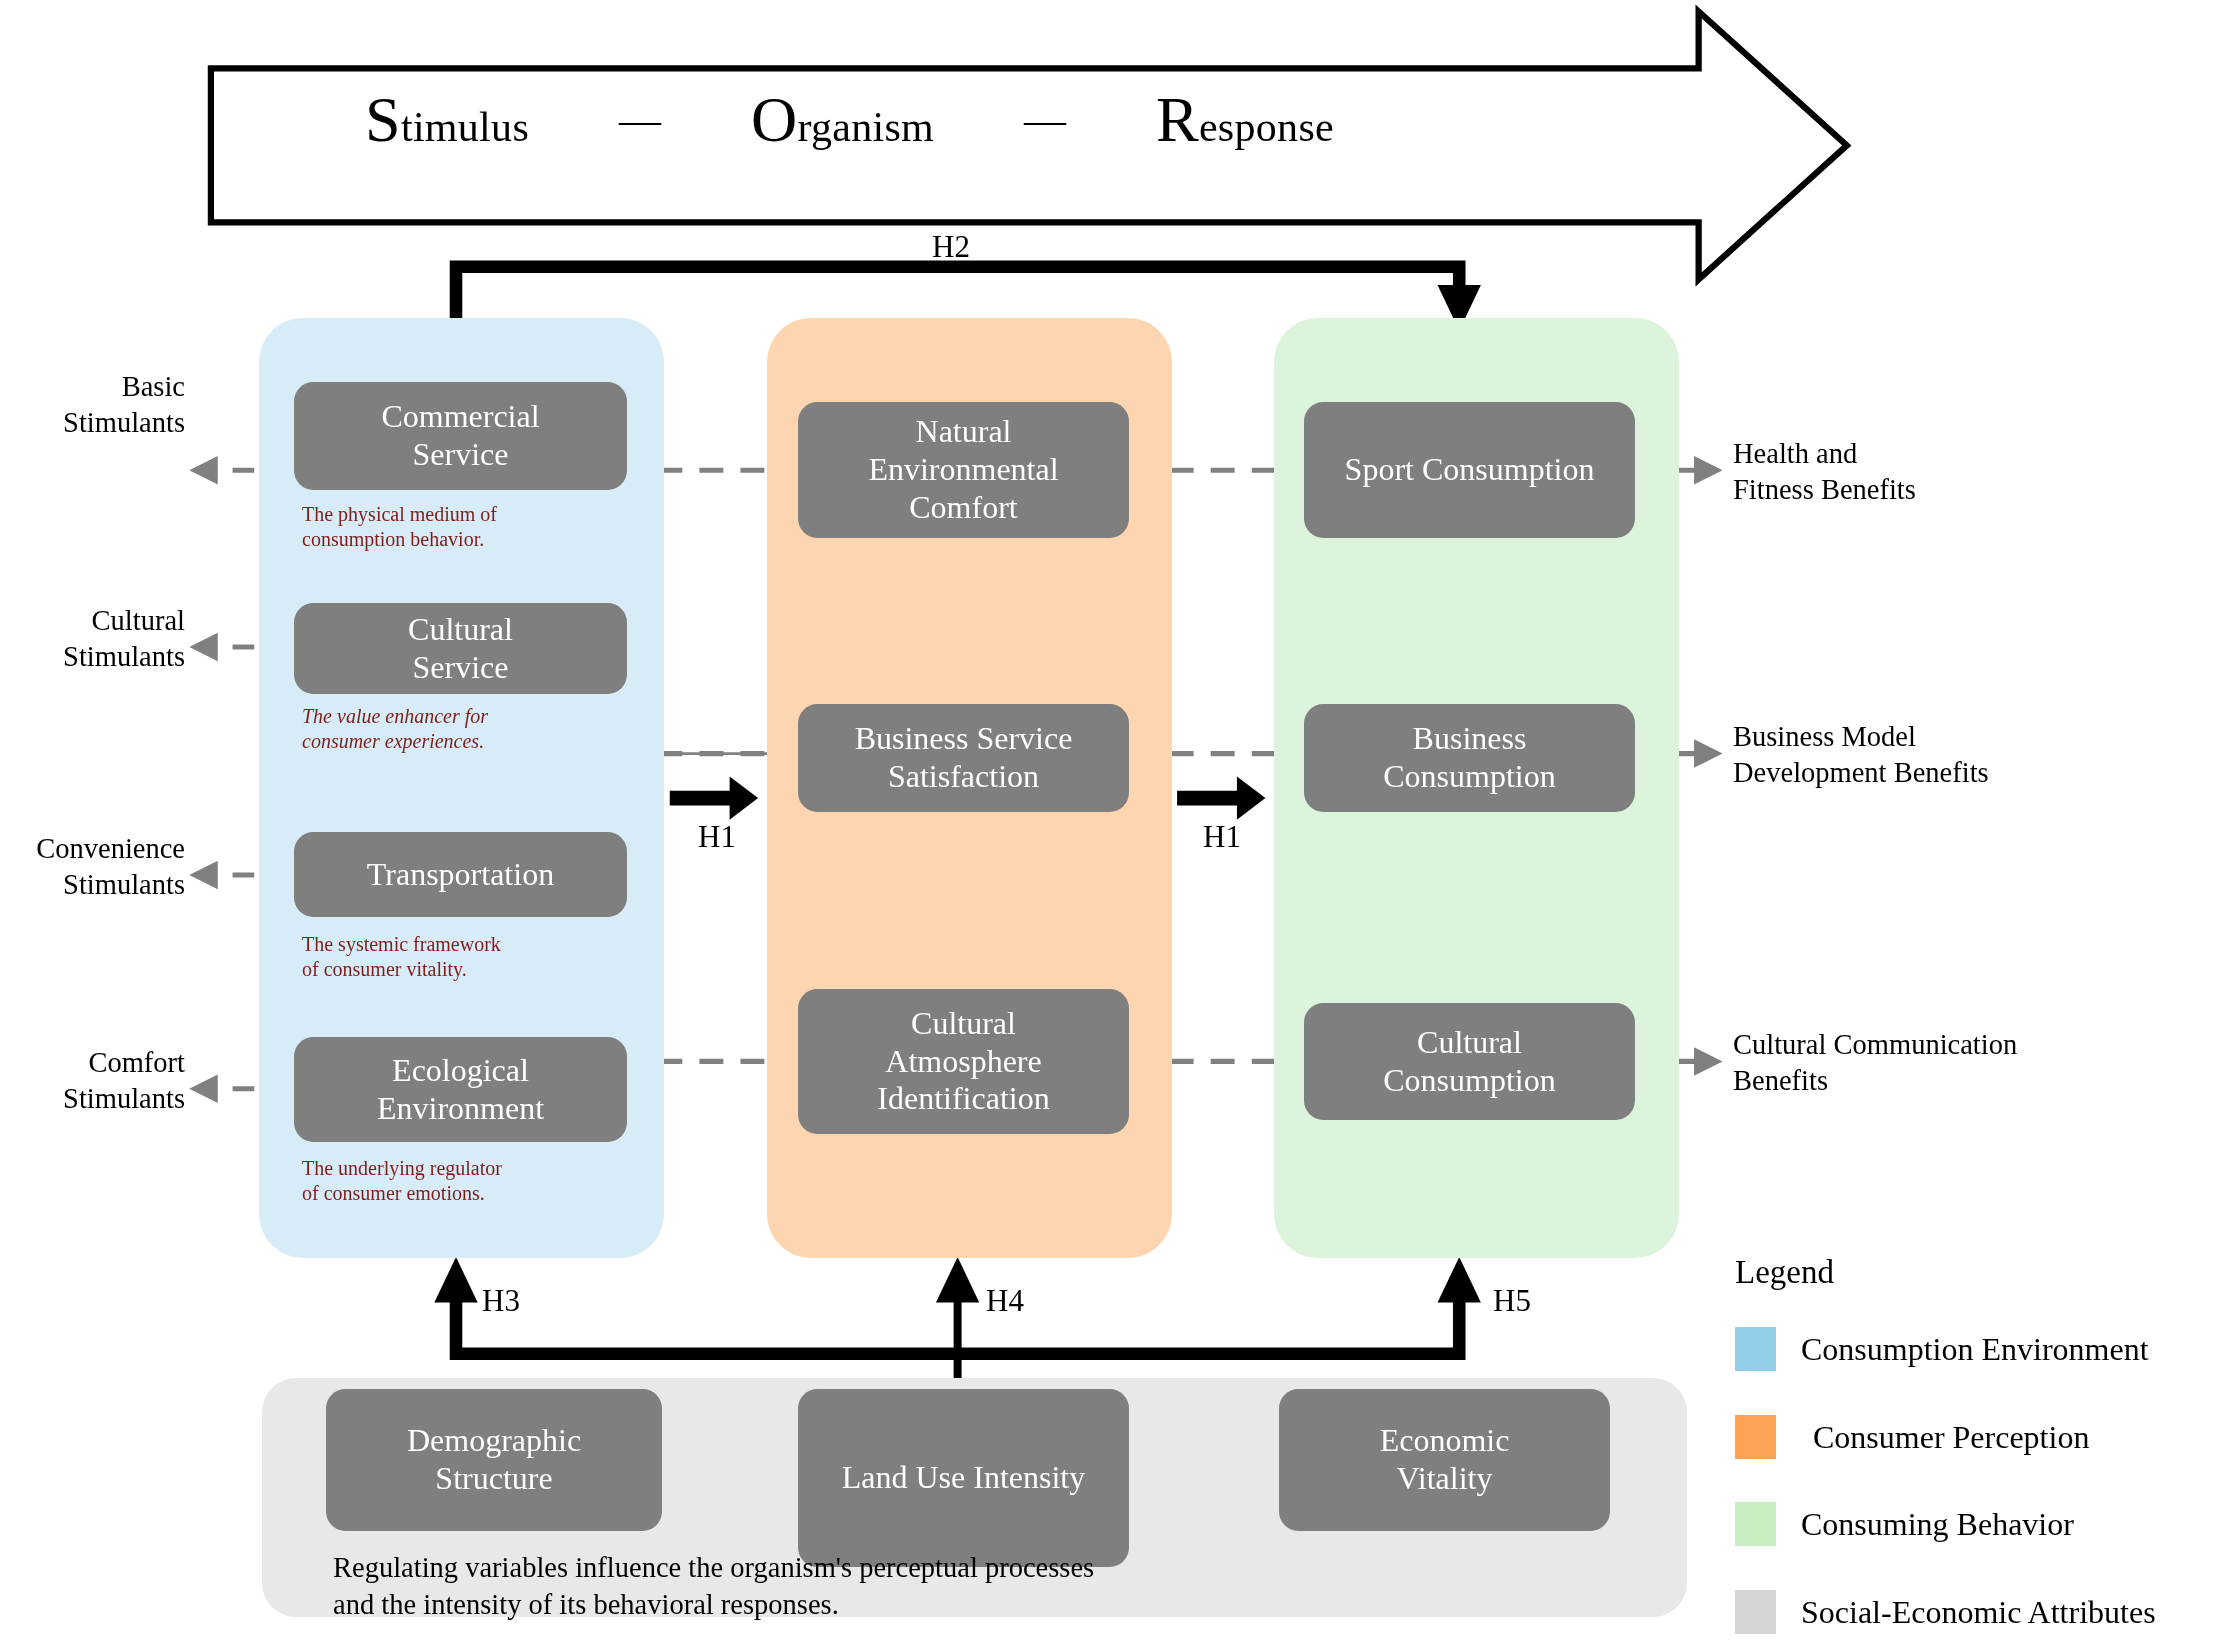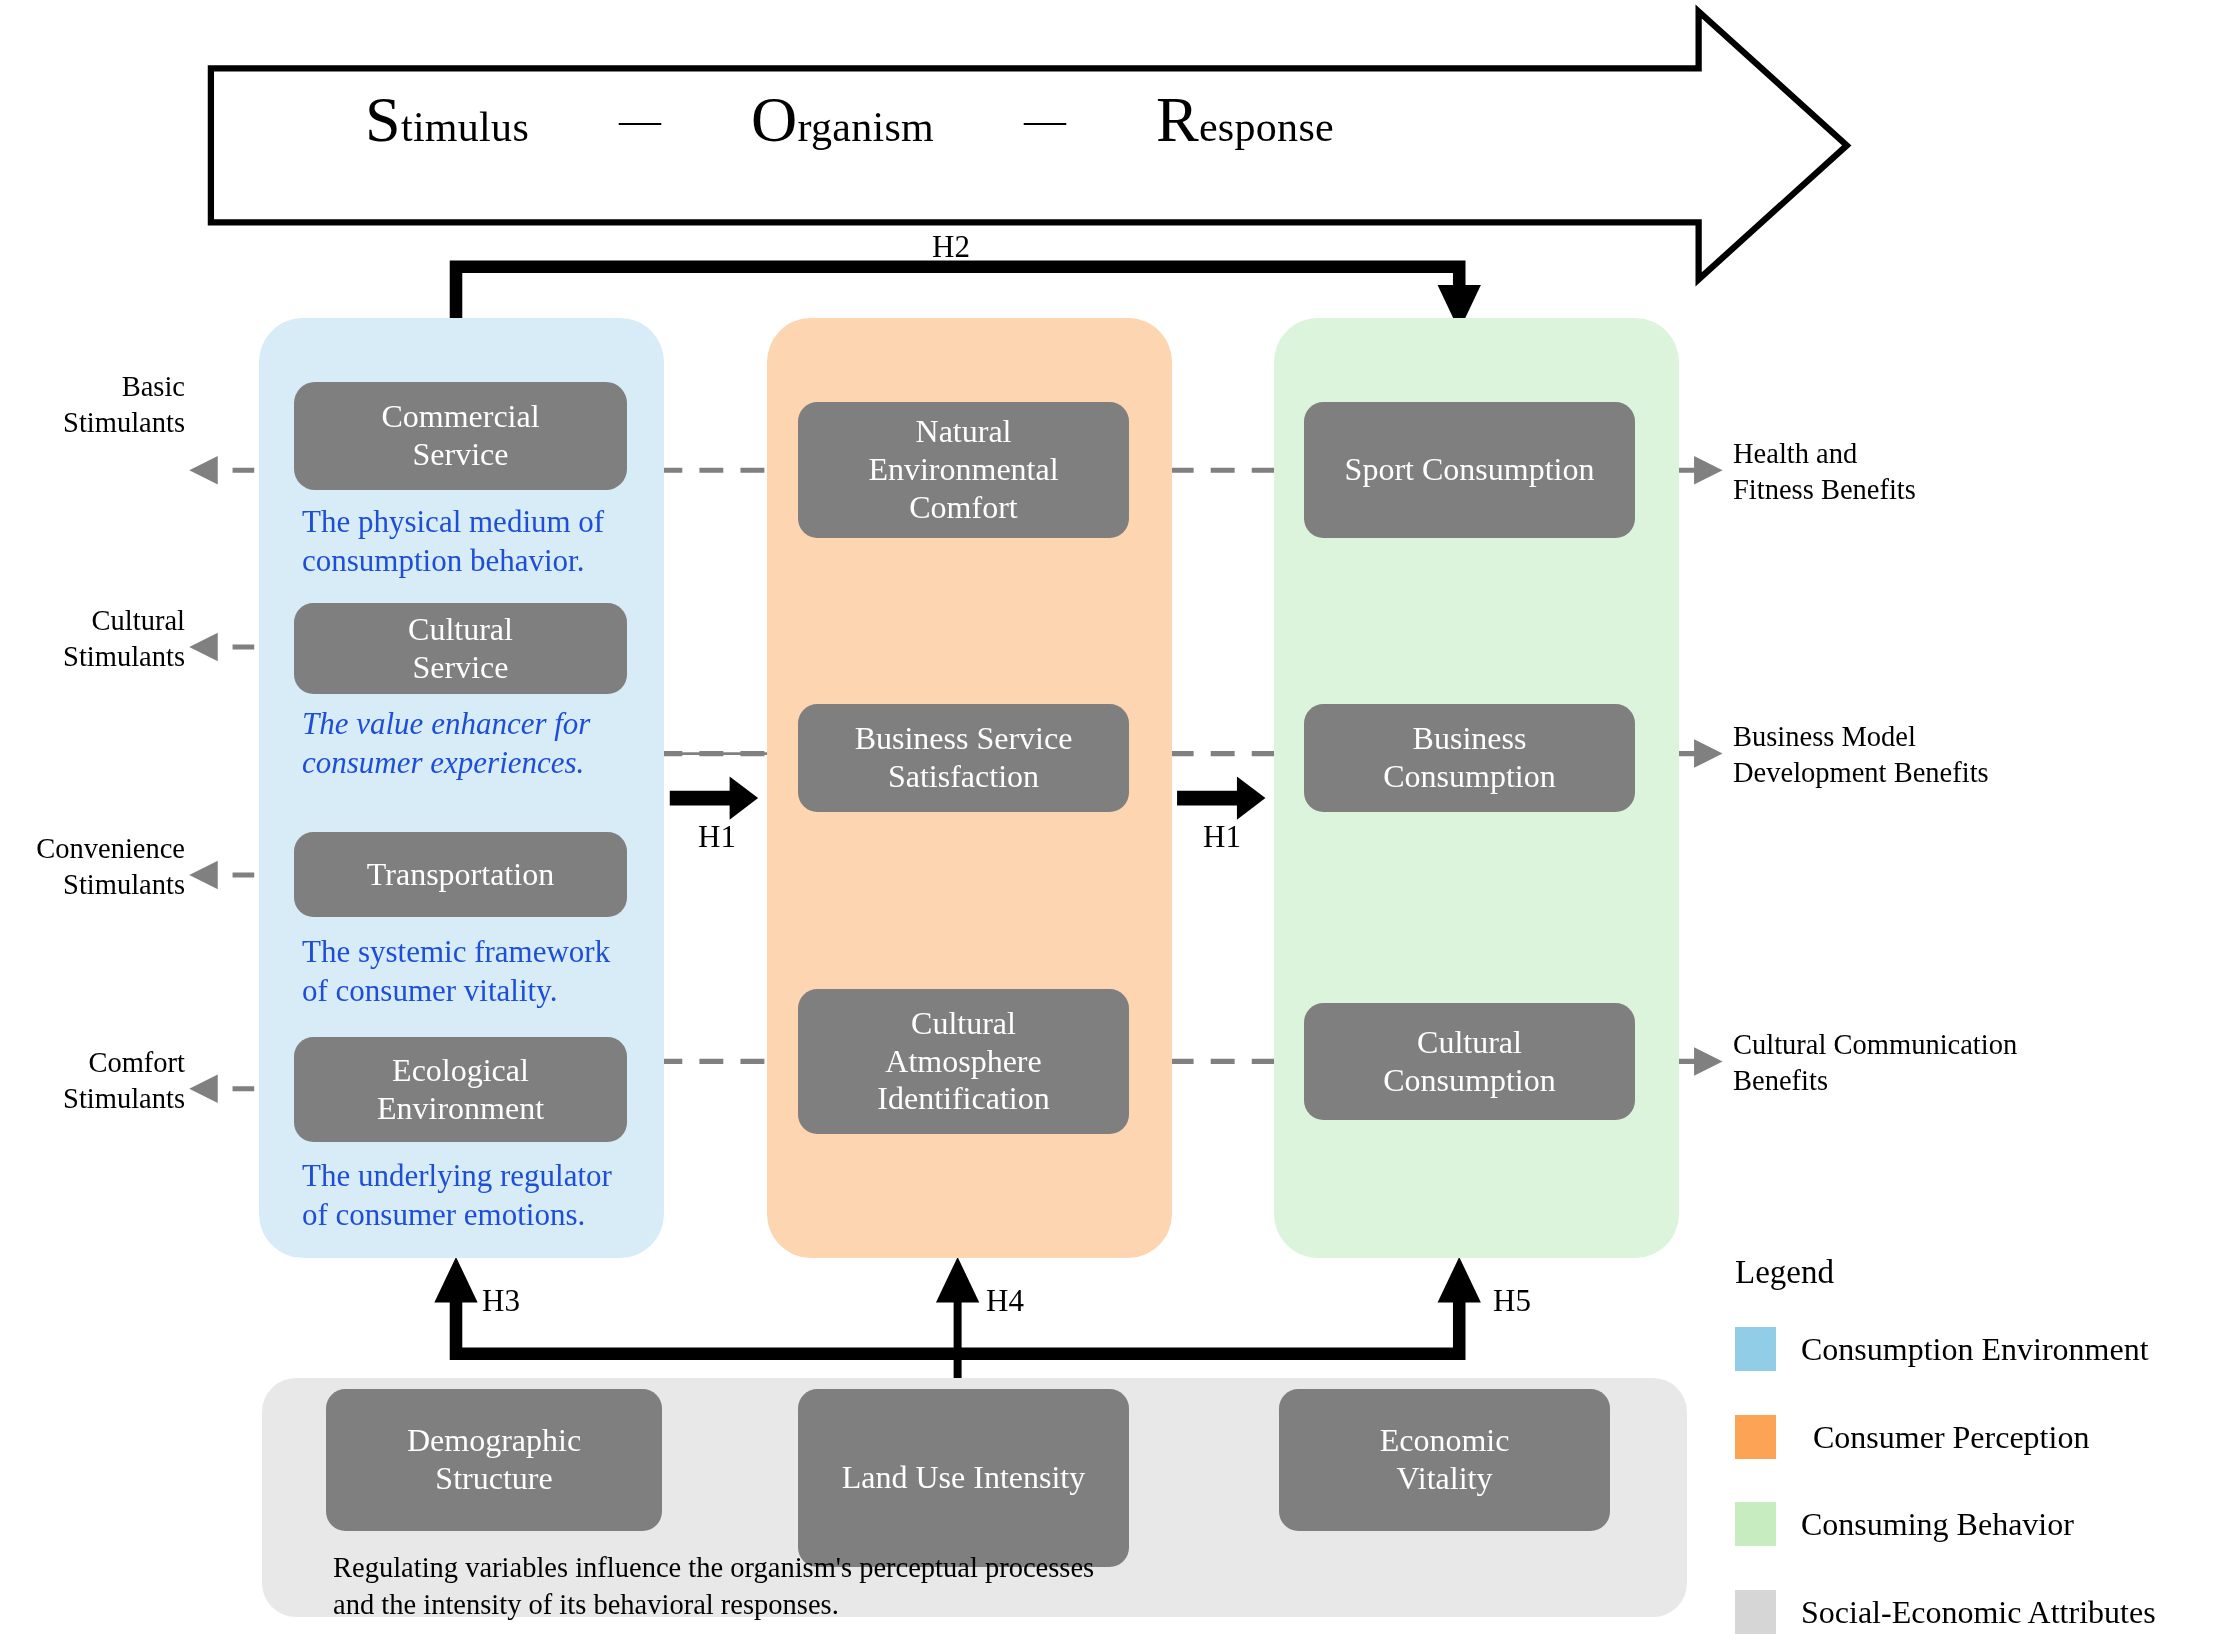--- a/index.html
+++ b/index.html
@@ -21,21 +21,21 @@
   .panel.orange{background:#fdd5b0;}
   .panel.green{background:#ddf4dc;}
   .panel.grey{background:#e8e8e8;}
 
   
   .node{position:absolute;background:#7f7f7f;border-radius:19.4px;
     display:flex;align-items:center;justify-content:center;text-align:center;
     color:#ffffff;font-size:32px;line-height:1.18;padding:0 8px;box-sizing:border-box;}
 
   
-  .caption{position:absolute;color:#1d4ed8;font-size:31px;line-height:1.26;text-align:left;}
+  .caption{position:absolute;color:#7f1d1d;font-size:20px;line-height:1.26;text-align:left;}
 
   
   .sidelabel{position:absolute;color:#000;font-size:28.5px;line-height:1.25;}
   .sidelabel.left{text-align:right;}
   .sidelabel.right{text-align:left;}
 
   
   .hlabel{position:absolute;color:#000;font-size:31px;line-height:1;text-align:center;}
 
   
@@ -132,21 +132,21 @@
     <span class="sor-word"><span class="cap">O</span><span>rganism</span></span>
     <span class="sor-dash">—</span>
     <span class="sor-word"><span class="cap">R</span><span>esponse</span></span>
   </div>
 
   <div class="panel blue" style="left:259px;top:318px;width:405px;height:940px;"></div>
   <div class="panel orange" style="left:767px;top:318px;width:405px;height:940px;"></div>
   <div class="panel green" style="left:1274px;top:318px;width:405px;height:940px;"></div>
   <div class="panel grey" style="left:262px;top:1378px;width:1425px;height:239px;border-radius:34px;"></div>
 
-  <div class="node" style="left:294px;top:382px;width:333px;height:108px;border-radius:21px;">Commercial<br>Service</div>
+  <div class="node" style="left:294px;top:382px;width:333px;height:108px;">Commercial<br>Service</div>
   <div class="caption" style="left:302px;top:502px;width:342px;">The physical medium of<br>consumption behavior.</div>
 
   <div class="node" style="left:294px;top:603px;width:333px;height:91px;">Cultural<br>Service</div>
   <div class="caption" style="left:302px;top:704px;width:342px;font-style:italic;">The value enhancer for<br>consumer experiences.</div>
 
   <div class="node" style="left:294px;top:832px;width:333px;height:85px;">Transportation</div>
   <div class="caption" style="left:302px;top:932px;width:342px;">The systemic framework<br>of consumer vitality.</div>
 
   <div class="node" style="left:294px;top:1037px;width:333px;height:105px;">Ecological<br>Environment</div>
   <div class="caption" style="left:302px;top:1156px;width:342px;">The underlying regulator<br>of consumer emotions.</div>

